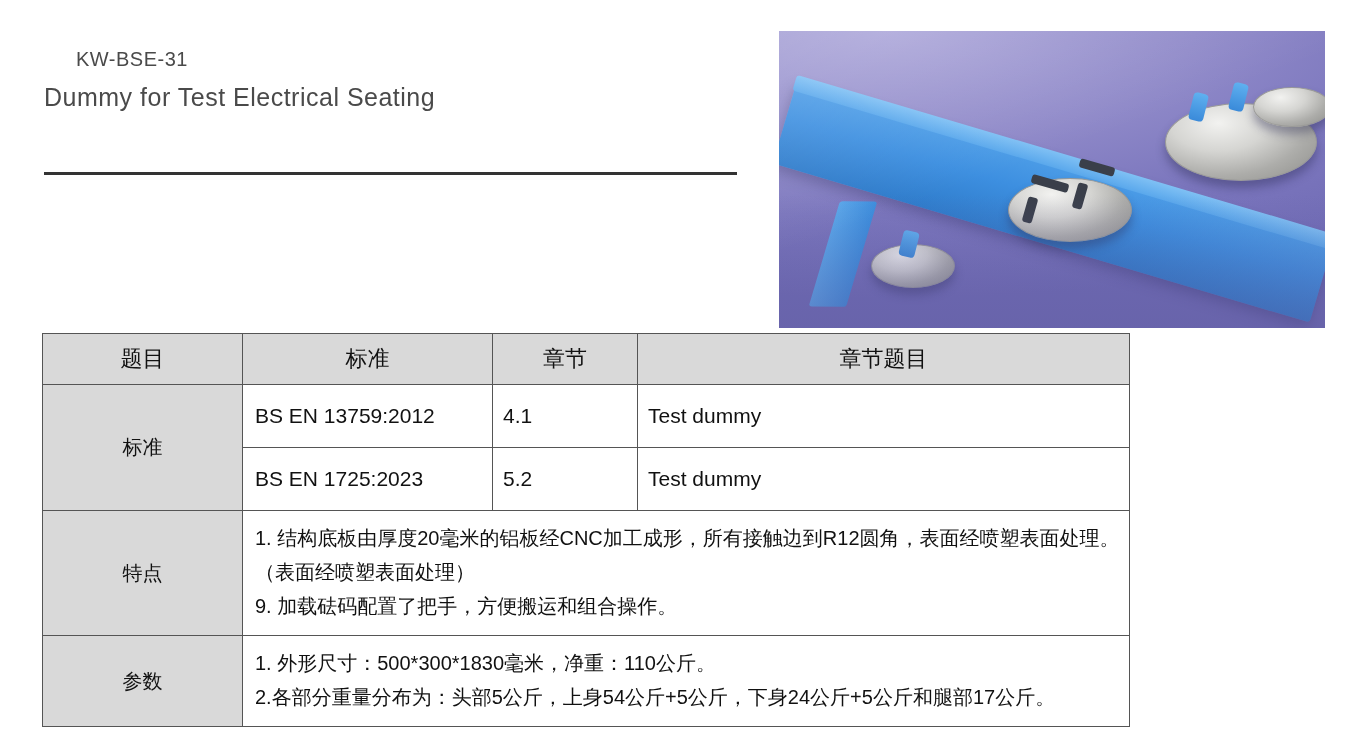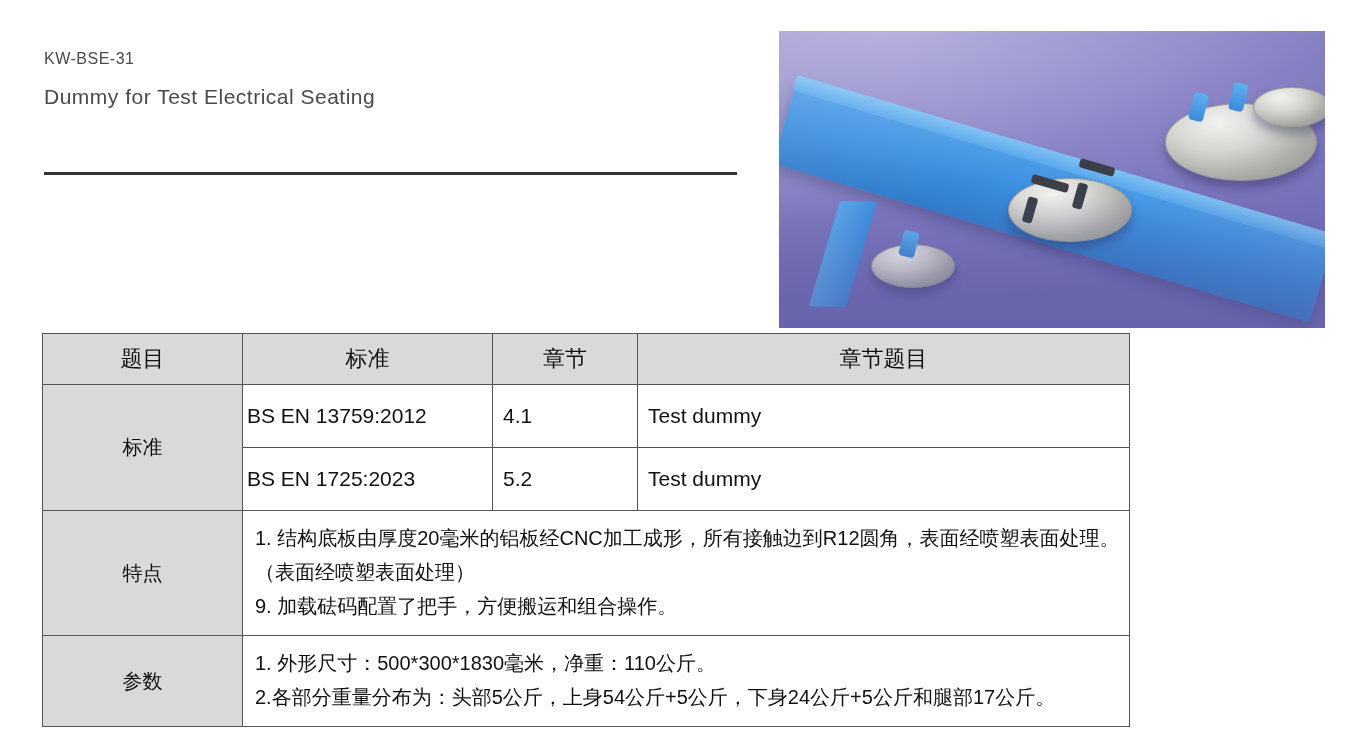--- a/index.html
+++ b/index.html
@@ -32,27 +32,28 @@
     width: 700px;
   }
   .title-line {
     color: #4a4a4a;
     font-size: 25px;
     line-height: 38px;
     letter-spacing: 0.5px;
     white-space: nowrap;
   }
   .title-model {
-    font-size: 16px;
+    font-size: 20px;
+    margin-left: 32px;
   }
   .title-cn {
     font-size: 25px;
   }
   .title-en {
-    font-size: 21px;
+    font-size: 25px;
   }
   .title-rule {
     position: absolute;
     left: 44px;
     top: 172px;
     width: 693px;
     height: 3px;
     background: #333333;
   }
 
@@ -174,21 +175,21 @@
     color: #111;
   }
   .val-cell {
     background: #ffffff;
     font-size: 21px;
     color: #111;
     padding: 6px 10px;
   }
   .val-left {
     text-align: left;
-    padding-left: 4px;
+    padding-left: 12px;
   }
   .val-center {
     text-align: left;
   }
   .std-row td { height: 50px; }
   .body-cell {
     background: #ffffff;
     font-size: 20px;
     line-height: 34px;
     padding: 10px 12px 12px 12px;

